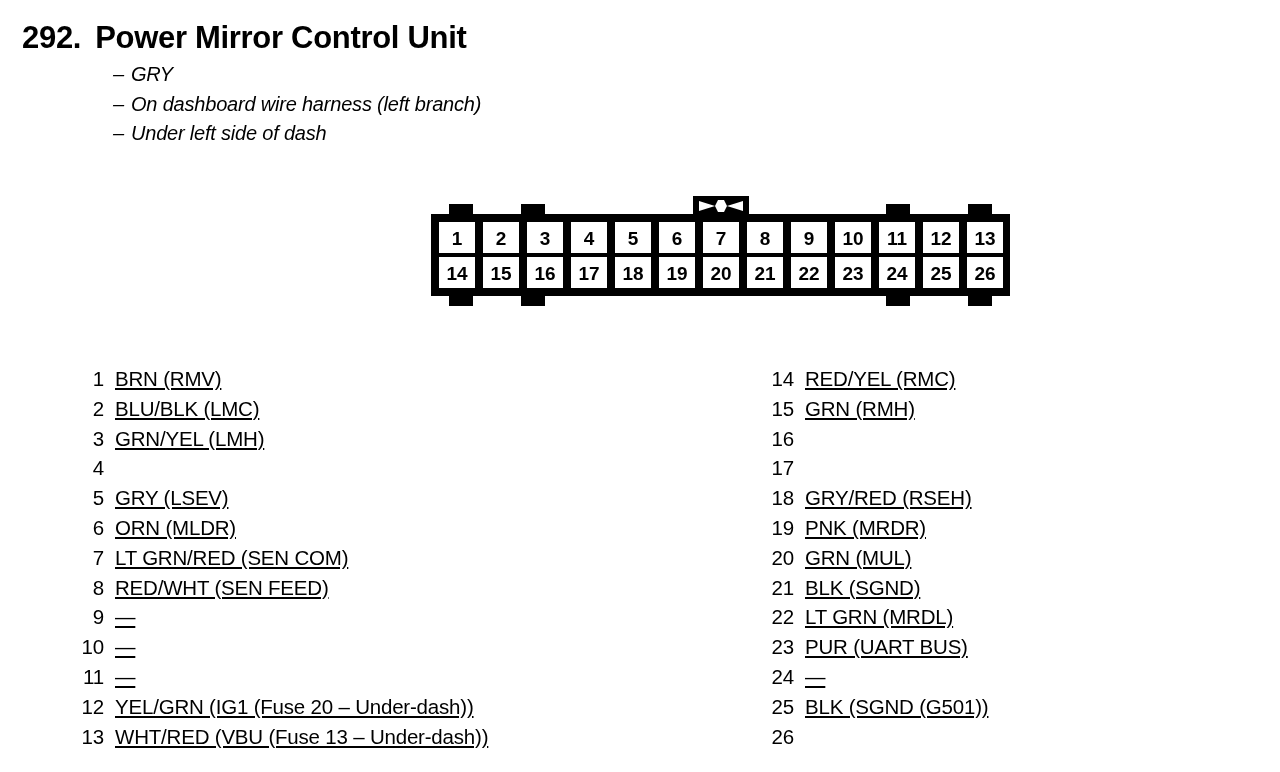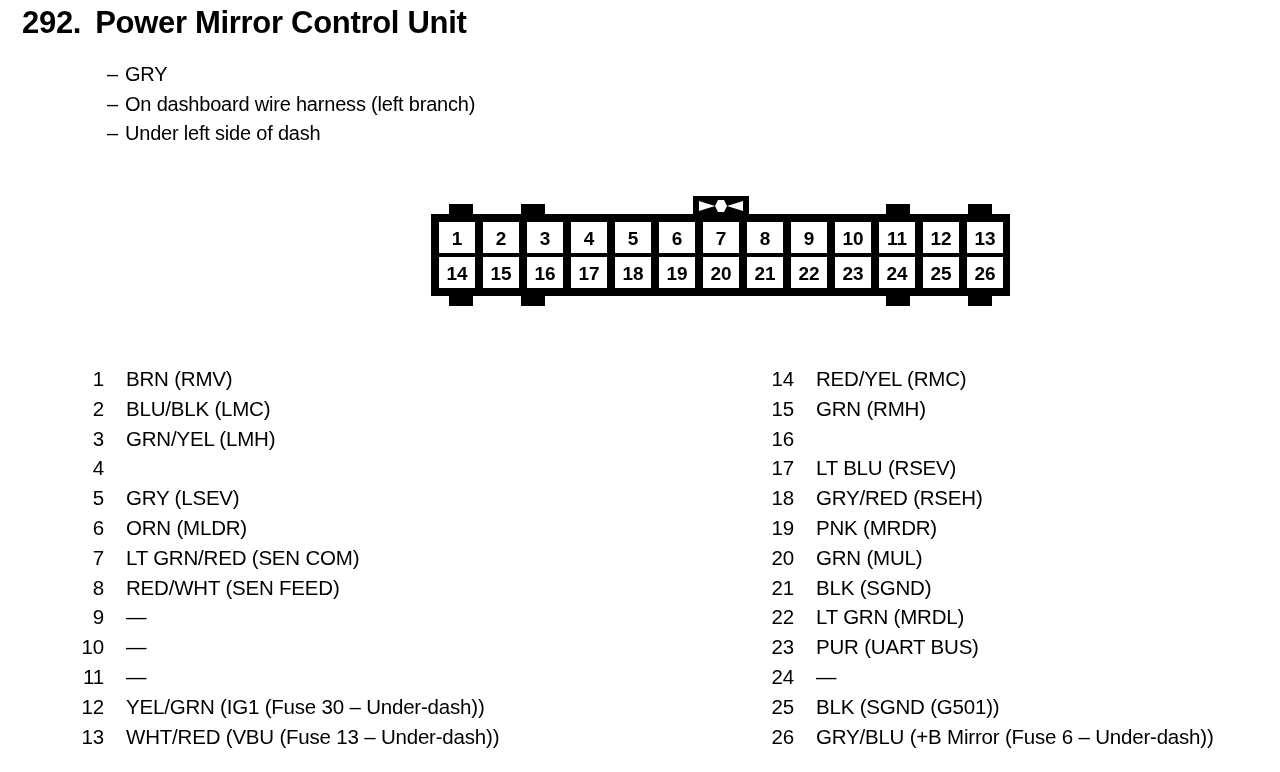--- a/index.html
+++ b/index.html
@@ -14,37 +14,38 @@
     position: relative;
     font-family: "Liberation Sans", sans-serif;
     color: #000000;
     overflow: hidden;
   }
 
   
   .page-title {
     position: absolute;
     left: 22px;
-    top: 5px;
+    top: 20px;
     font-size: 31px;
     font-weight: bold;
     letter-spacing: -0.3px;
     white-space: nowrap;
     line-height: 36px;
   }
   .page-title .title-num {
     display: inline-block;
     margin-right: 14px;
   }
 
   .bullets {
     position: absolute;
-    left: 107px;
+    left: 113px;
     top: 60px;
     width: 700px;
+    font-style: italic;
   }
   .bullet-line {
     font-size: 20px;
     line-height: 29.5px;
     white-space: nowrap;
     letter-spacing: -0.2px;
   }
   .bullet-line .dash {
     display: inline-block;
     width: 18px;
@@ -84,21 +85,22 @@
     letter-spacing: -0.2px;
   }
   .pin-no {
     display: inline-block;
     width: 26px;
     text-align: right;
     flex: 0 0 26px;
   }
   .pin-desc {
     display: inline-block;
-    margin-left: 22px;
+    margin-left: 11px;
+    text-decoration: underline;
   }
 </style>
 </head>
 <body>
 
 <div class="page-title">
   <span class="title-num">292.</span><span>Power Mirror Control Unit</span>
 </div>
 
 <div class="bullets">
@@ -235,42 +237,41 @@
     <div class="pin-row">
       <span class="pin-no">10</span>
       <span class="pin-desc">—</span>
     </div>
     <div class="pin-row">
       <span class="pin-no">11</span>
       <span class="pin-desc">—</span>
     </div>
     <div class="pin-row">
       <span class="pin-no">12</span>
-      <span class="pin-desc">YEL/GRN (IG1 (Fuse 30 – Under-dash))</span>
+      <span class="pin-desc">YEL/GRN (IG1 (Fuse 20 – Under-dash))</span>
     </div>
     <div class="pin-row">
       <span class="pin-no">13</span>
       <span class="pin-desc">WHT/RED  (VBU (Fuse 13 – Under-dash))</span>
     </div>
   </div>
 <div class="pin-list right" id="pin-list-right">
     <div class="pin-row">
       <span class="pin-no">14</span>
       <span class="pin-desc">RED/YEL (RMC)</span>
     </div>
     <div class="pin-row">
       <span class="pin-no">15</span>
       <span class="pin-desc">GRN (RMH)</span>
     </div>
     <div class="pin-row">
       <span class="pin-no">16</span>
     </div>
     <div class="pin-row">
       <span class="pin-no">17</span>
-      <span class="pin-desc">LT BLU (RSEV)</span>
     </div>
     <div class="pin-row">
       <span class="pin-no">18</span>
       <span class="pin-desc">GRY/RED (RSEH)</span>
     </div>
     <div class="pin-row">
       <span class="pin-no">19</span>
       <span class="pin-desc">PNK (MRDR)</span>
     </div>
     <div class="pin-row">
@@ -292,15 +293,14 @@
     <div class="pin-row">
       <span class="pin-no">24</span>
       <span class="pin-desc">—</span>
     </div>
     <div class="pin-row">
       <span class="pin-no">25</span>
       <span class="pin-desc">BLK (SGND (G501))</span>
     </div>
     <div class="pin-row">
       <span class="pin-no">26</span>
-      <span class="pin-desc">GRY/BLU  (+B Mirror (Fuse 6 – Under-dash))</span>
     </div>
   </div>
 
 </body></html>

